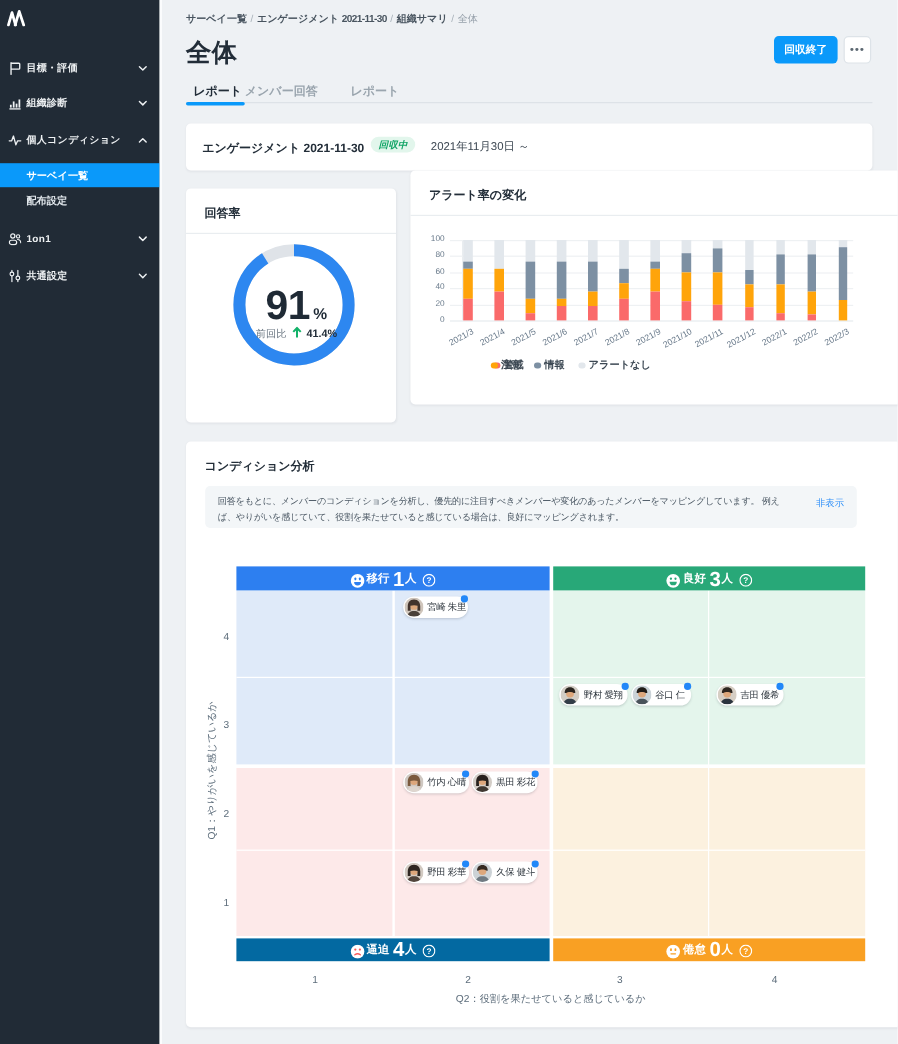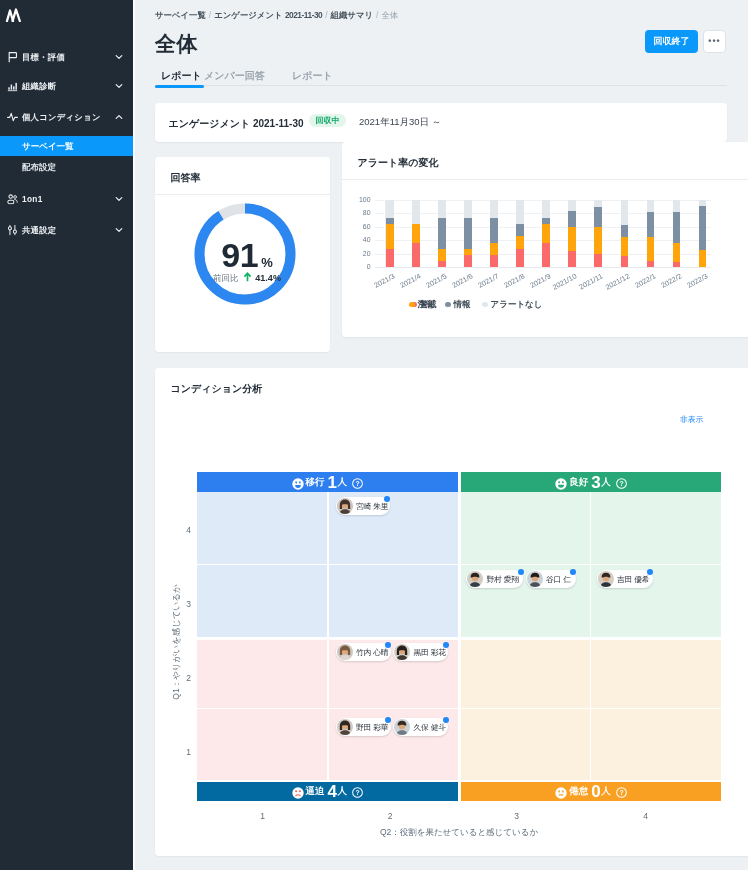--- a/index.html
+++ b/index.html
@@ -32,21 +32,21 @@
 #tab3 { left:137px; color:#9aa5ae; }
 #tab-line { position:absolute; left:0; top:19px; width:49px; height:2.6px; background:#0a99fa; border-radius:2px; }
 
 .card { position:absolute; background:#fff; border-radius:4px; box-shadow:0 1px 2px rgba(30,40,50,0.06); }
 .card-h { position:absolute; left:15.5px; top:13.5px; font-size:10px; font-weight:bold; color:#232e39; }
 .card-line { position:absolute; left:0; top:36.5px; width:100%; height:1px; background:#e9edf0; }
 
 
 #card1 { left:155px; top:103px; width:572px; height:38.5px; }
 #card1 .t1 { position:absolute; left:13.5px; top:14px; font-size:10px; font-weight:bold; color:#232e39; }
-#card1 .badge { position:absolute; left:154px; top:11px; width:37px; height:13px; background:#e2f6ec; border-radius:7px; color:#11a566; font-size:8px; font-weight:bold; text-align:center; line-height:13px; }
+#card1 .badge { position:absolute; left:154px; top:11px; width:37px; height:13px; background:#e2f6ec; border-radius:7px; color:#11a566; font-size:8px; font-weight:bold; text-align:center; line-height:13px;font-style:italic; }
 #card1 .date { position:absolute; left:204px; top:12.5px; font-size:9.5px; color:#3c4752; }
 
 
 #card2 { left:155px; top:157px; width:175px; height:195px; }
 #donut-box { position:absolute; left:35px; top:42px; width:110px; height:110px; }
 #donut-num { position:absolute; left:2px; top:39px; width:100%; text-align:center; font-weight:bold; color:#1f2a35; line-height:1; }
 #donut-num .big { font-size:34px; letter-spacing:-0.5px; }
 #donut-num .pct { font-size:13px; margin-left:3px; }
 #donut-sub { position:absolute; left:2px; top:73px; width:100%; text-align:center; font-size:8.5px; color:#6a7681; }
 #donut-sub .val { color:#232e39; font-weight:bold; font-size:9px; }
@@ -290,20 +290,21 @@
 <div class="xlab" style="left:324.6px; top:129px">2022/3</div>
 </div>
   <div class="leg" style="left:31px; top:157px;margin-left:38px;"><i style="background:#fa6a6a"></i>警戒</div>
   <div class="leg" style="left:67px; top:157px;"><i style="background:#ffa40a"></i>注意</div>
   <div class="leg" style="left:103px; top:157px;"><i style="background:#7d90a3"></i>情報</div>
   <div class="leg" style="left:140px; top:157px;"><i style="background:#e2e7ec"></i>アラートなし</div>
 </div>
 
 <div class="card" id="card4">
   <div class="card-h">コンディション分析</div>
+  <div id="info-box">回答をもとに、メンバーのコンディションを分析し、優先的に注目すべきメンバーや変化のあったメンバーをマッピングしています。 例え<br>ば、やりがいを感じていて、役割を果たせていると感じている場合は、良好にマッピングされます。</div>
   <div id="hide-link">非表示</div>
   <div id="quad">
 <div class="qcell" style="left:42px;top:124px;width:260.5px;height:144.5px;background:#dfeaf9"></div>
 <div class="qcell" style="left:305.5px;top:124px;width:260.5px;height:144.5px;background:#e4f5ec"></div>
 <div class="qcell" style="left:42px;top:271.5px;width:260.5px;height:140.5px;background:#fde9e9"></div>
 <div class="qcell" style="left:305.5px;top:271.5px;width:260.5px;height:140.5px;background:#fcf1df"></div>
 <div class="qcell" style="left:172px;top:124px;width:1.5px;height:288px;background:#fff"></div>
 <div class="qcell" style="left:434.5px;top:124px;width:1.5px;height:288px;background:#fff"></div>
 <div class="qcell" style="left:42px;top:195.5px;width:524px;height:1.5px;background:#fff"></div>
 <div class="qcell" style="left:42px;top:339.5px;width:524px;height:1.5px;background:#fff"></div>

